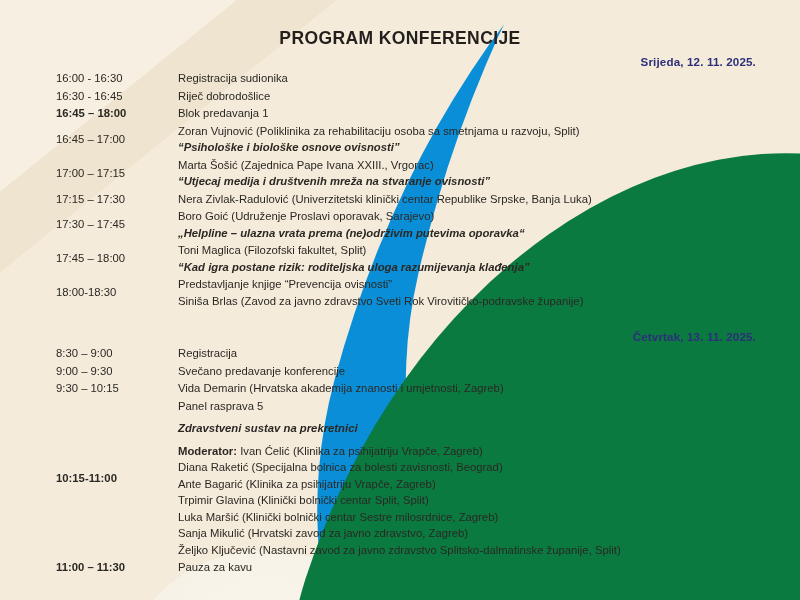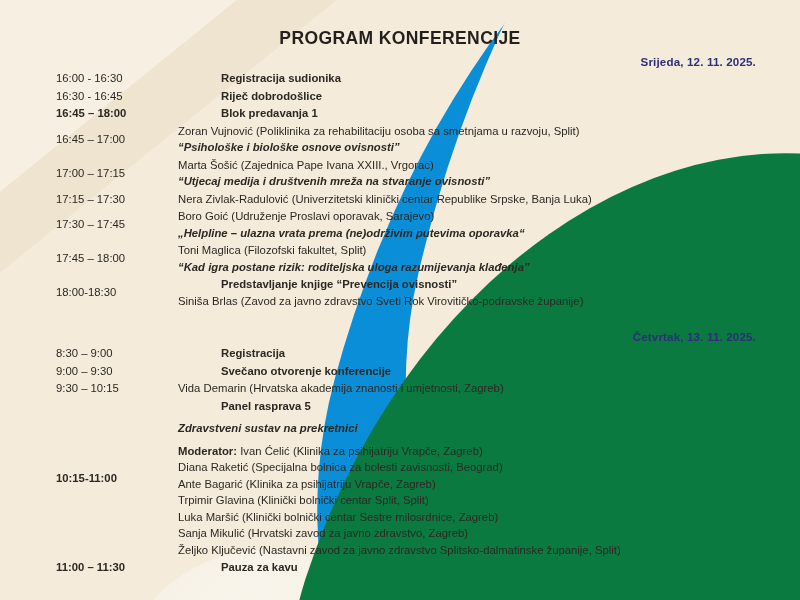--- a/index.html
+++ b/index.html
@@ -145,21 +145,21 @@
   }
   .time.b { font-weight: bold; }
 
   .detail {
     flex: 1 1 auto;
     font-size: 11.3px;
     color: #2b2823;
     line-height: 16.5px;
   }
   .detail .line { display: block; }
-  .detail .b { font-weight: bold; margin-left: 43px; }
+  .detail .b { font-weight: normal; }
   .detail .bi { font-weight: bold; font-style: italic; }
 </style>
 </head>
 <body>
 
 <div class="page">
 
   <div class="bg">
     <div class="bg-base"></div>
     <div class="bg-stripe-a"></div>
@@ -240,21 +240,21 @@
         <div class="day-header">Četvrtak, 13. 11. 2025.</div>
         <div class="row">
           <div class="time">8:30 – 9:00</div>
           <div class="detail">
             <span class="line b">Registracija</span>
           </div>
         </div>
         <div class="row">
           <div class="time">9:00 – 9:30</div>
           <div class="detail">
-            <span class="line b">Svečano otvorenje konferencije</span>
+            <span class="line b">Svečano predavanje konferencije</span>
           </div>
         </div>
         <div class="row">
           <div class="time">9:30 – 10:15</div>
           <div class="detail">
             <span class="line">Vida Demarin (Hrvatska akademija znanosti i umjetnosti, Zagreb)</span>
           </div>
         </div>
         <div class="row">
           <div class="time b">10:15-11:00</div>

